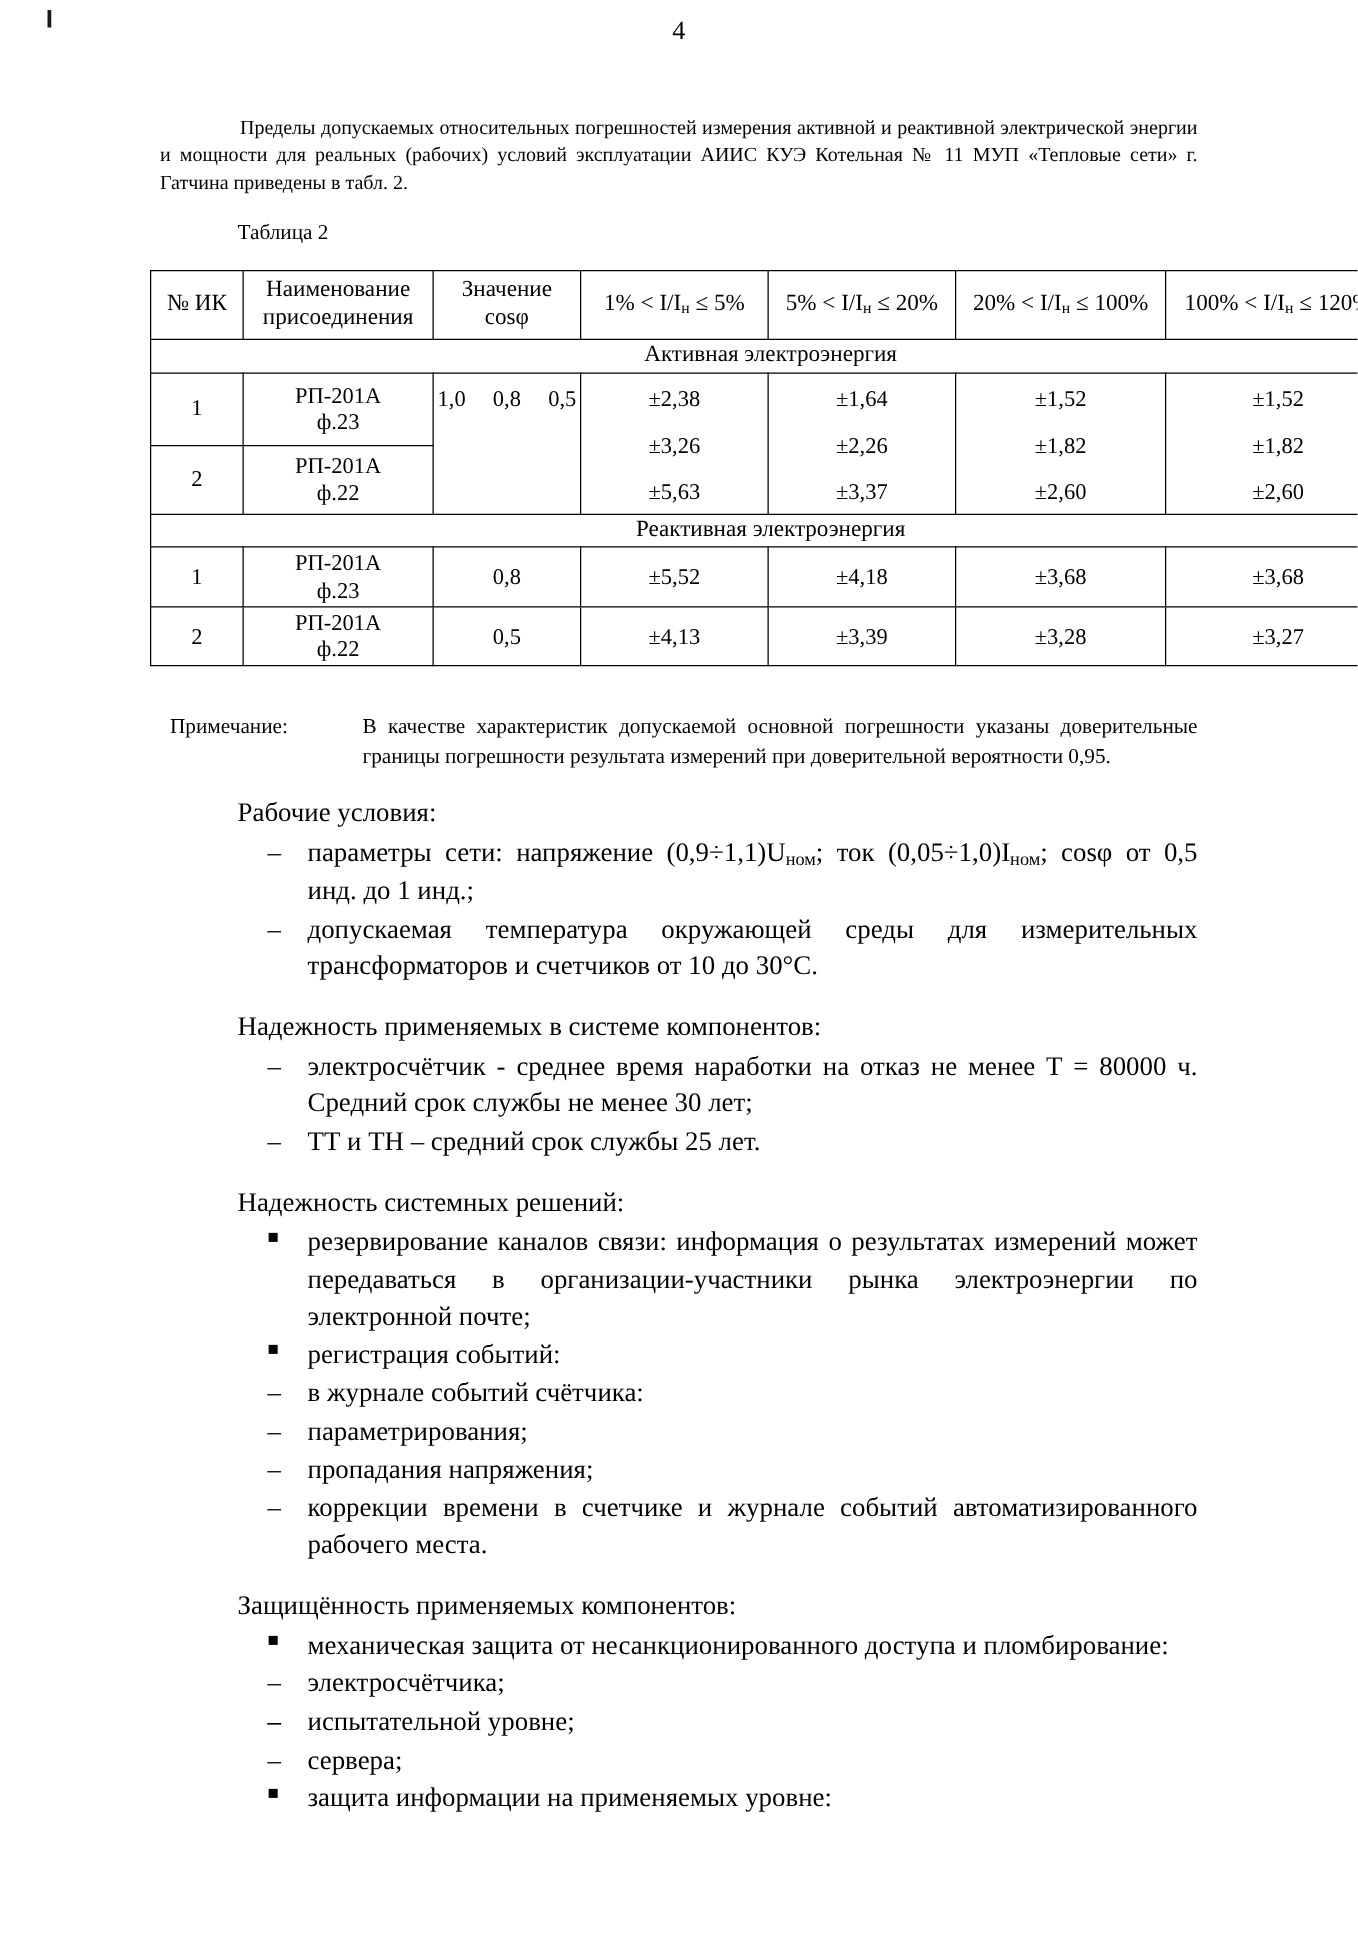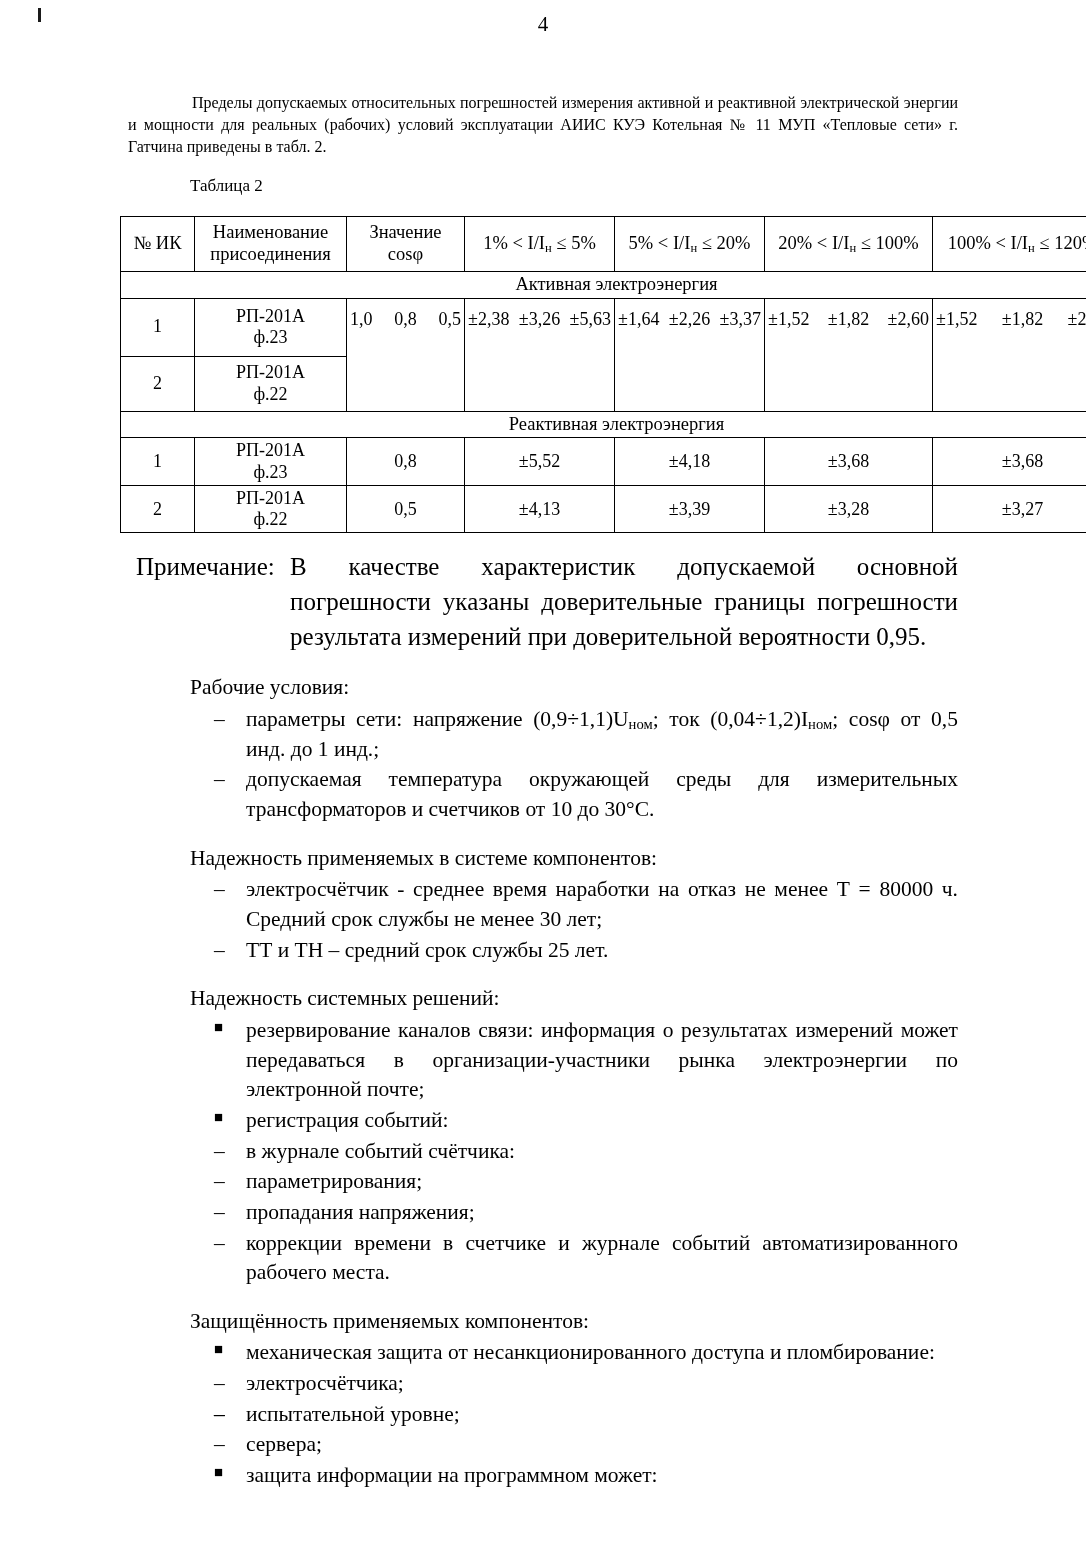--- a/index.html
+++ b/index.html
@@ -106,36 +106,36 @@
   .cos-stack {
     display: flex;
     flex-direction: row;
     justify-content: space-between;
     height: 100px;
     padding-top: 4px;
     box-sizing: border-box;
   }
   .val-stack {
     display: flex;
-    flex-direction: row;
+    flex-direction: column;
     justify-content: space-between;
     height: 100px;
     padding-top: 4px;
     box-sizing: border-box;
     font-family: Liberation Serif, serif;
   }
   .row-h1 { height: 50px; }
   .row-h2 { height: 46px; }
   sub { font-size: 0.68em; vertical-align: -0.22em; }
 
   
   .note {
     display: flex;
-    margin-top: 16px;
-    font-size: 25px;
+    margin-top: 36px;
+    font-size: 17px;
     line-height: 1.40;
   }
   .note-label {
     flex: 0 0 162px;
     padding-left: 8px;
     box-sizing: border-box;
   }
   .note-body {
     flex: 1 1 auto;
     text-align: justify;
@@ -307,21 +307,21 @@
     <div class="note">
       <div class="note-label">Примечание:</div>
       <div class="note-body">В качестве характеристик допускаемой основной погрешности указаны доверительные границы погрешности результата измерений при доверительной вероятности 0,95.</div>
     </div>
 
     <div class="block">
       <div class="block-head">Рабочие условия:</div>
       <ul class="items">
         <li>
           <span class="bullet">–</span>
-          <span><span>параметры сети: напряжение (0,9÷1,1)U</span><sub>ном</sub><span>; ток (0,04÷1,2)I</span><sub>ном</sub><span>; cosφ от 0,5 инд. до 1 инд.;</span></span>
+          <span><span>параметры сети: напряжение (0,9÷1,1)U</span><sub>ном</sub><span>; ток (0,05÷1,0)I</span><sub>ном</sub><span>; cosφ от 0,5 инд. до 1 инд.;</span></span>
         </li>
         <li>
           <span class="bullet">–</span>
           <span>допускаемая температура окружающей среды для измерительных трансформаторов и счетчиков от 10 до 30°С.</span>
         </li>
       </ul>
     </div>
 
     <div class="block">
       <div class="block-head">Надежность применяемых в системе компонентов:</div>
@@ -384,20 +384,20 @@
         <li>
           <span class="bullet">–</span>
           <span>испытательной уровне;</span>
         </li>
         <li>
           <span class="bullet">–</span>
           <span>сервера;</span>
         </li>
         <li>
           <span class="bullet sq">■</span>
-          <span>защита информации на программном может:</span>
+          <span>защита информации на применяемых уровне:</span>
         </li>
 
       </ul>
     </div>
 
   </div>
 </div>
 
 </body></html>

